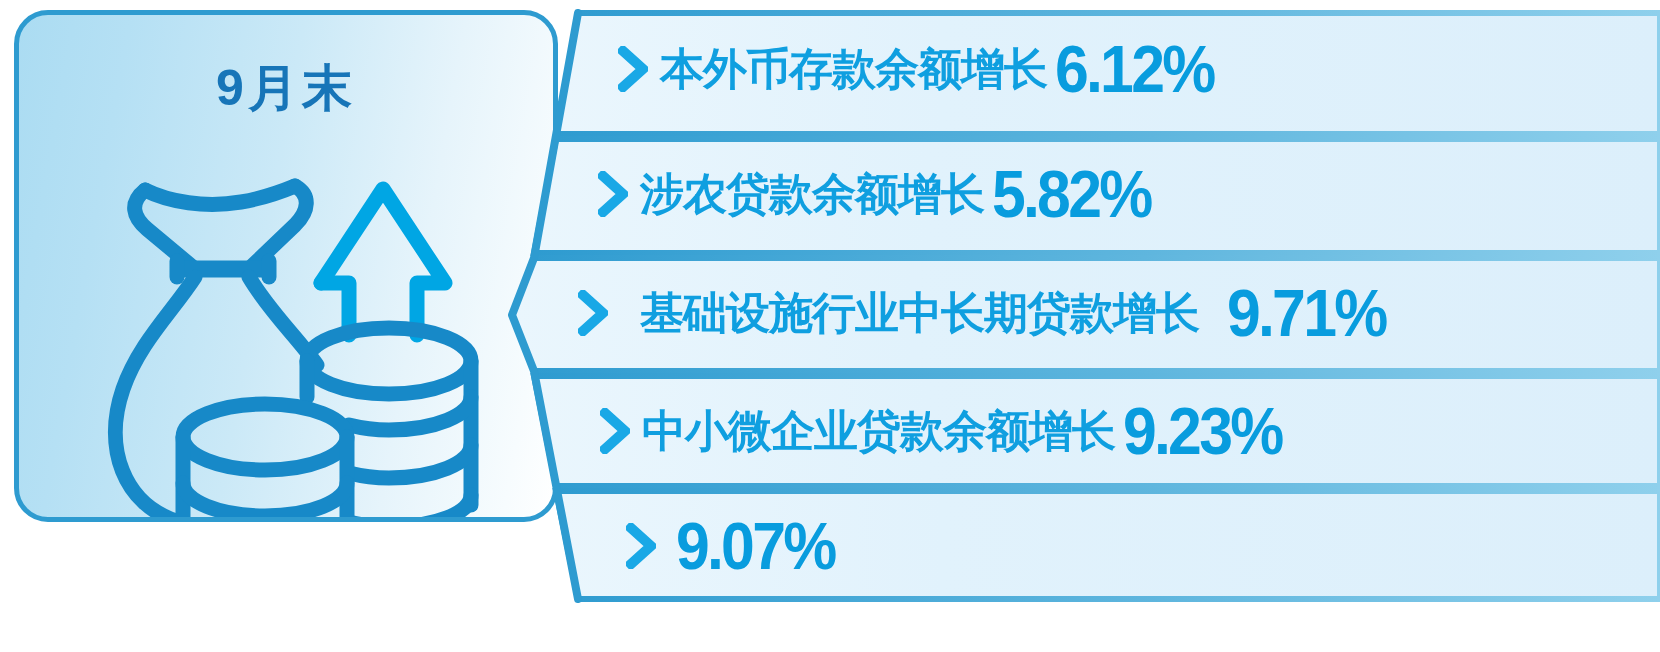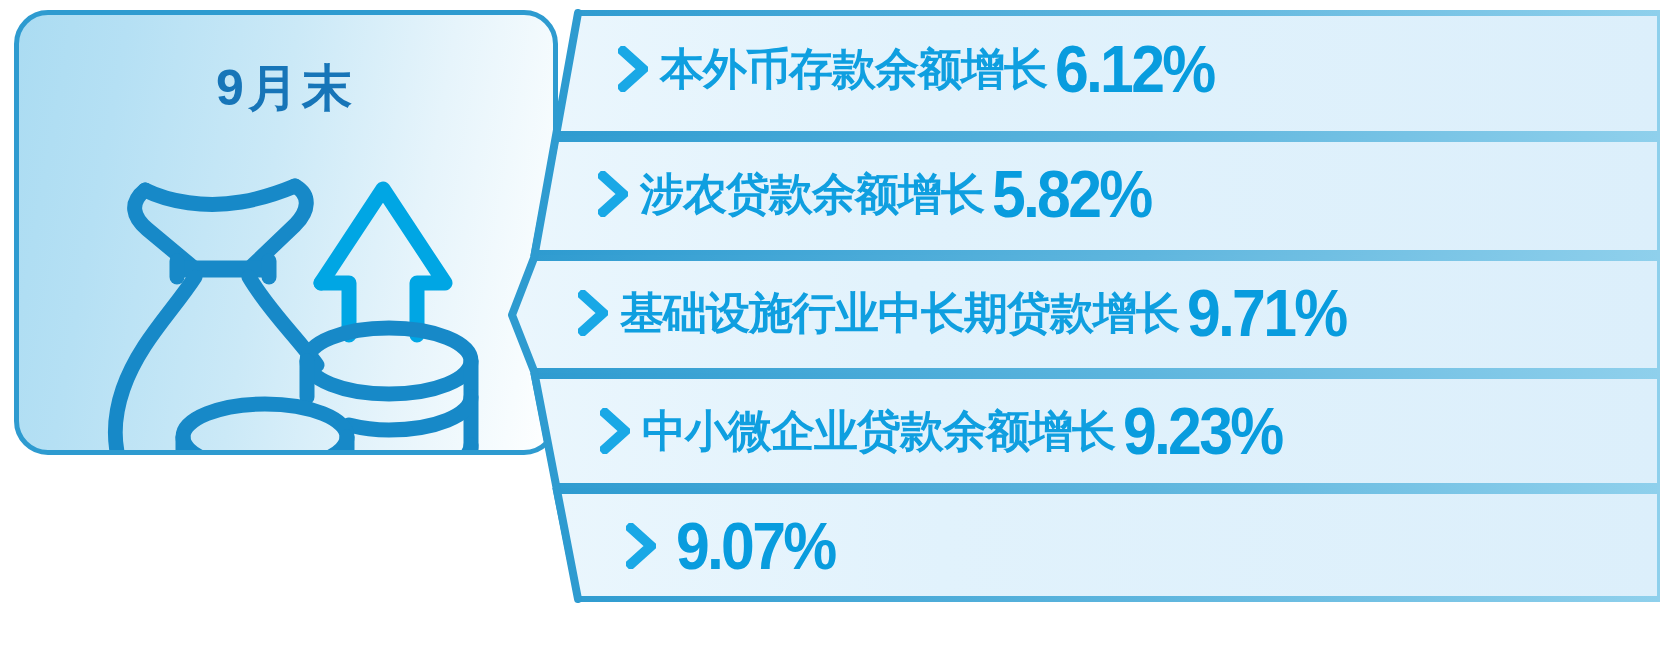--- a/index.html
+++ b/index.html
@@ -19,21 +19,21 @@
     height: 652px;
     background: #ffffff;
   }
 
   
   .left-panel {
     position: absolute;
     left: 14px;
     top: 10px;
     width: 544px;
-    height: 445px;
+    height: 512px;
     border: 5px solid #2E9BD0;
     border-radius: 34px;
     box-sizing: border-box;
     background: linear-gradient(100deg,
         #ABDCF2 0%,
         #B5E0F4 18%,
         #CBE9F7 46%,
         #E6F4FB 72%,
         #F7FCFE 92%,
         #FFFFFF 100%);
@@ -107,21 +107,21 @@
     margin-left: 8px;
     letter-spacing: -3px;
     font-family: "Liberation Sans", "DejaVu Sans", sans-serif;
     transform: scaleX(0.92);
     transform-origin: left center;
   }
 
   
   .row-0 { top: 14px;  left: 118px; }
   .row-1 { top: 139px; left: 98px;  }
-  .row-2 { top: 258px; left: 78px;  }
+  .row-2 { top: 258px; left: 78px; gap: 20px;  }
   .row-3 { top: 376px; left: 100px; text-align: center; }
   .row-4 { top: 491px; left: 126px; }
 </style>
 </head>
 <body>
 
 <div id="infographic">
 
   <div class="left-panel">
 

